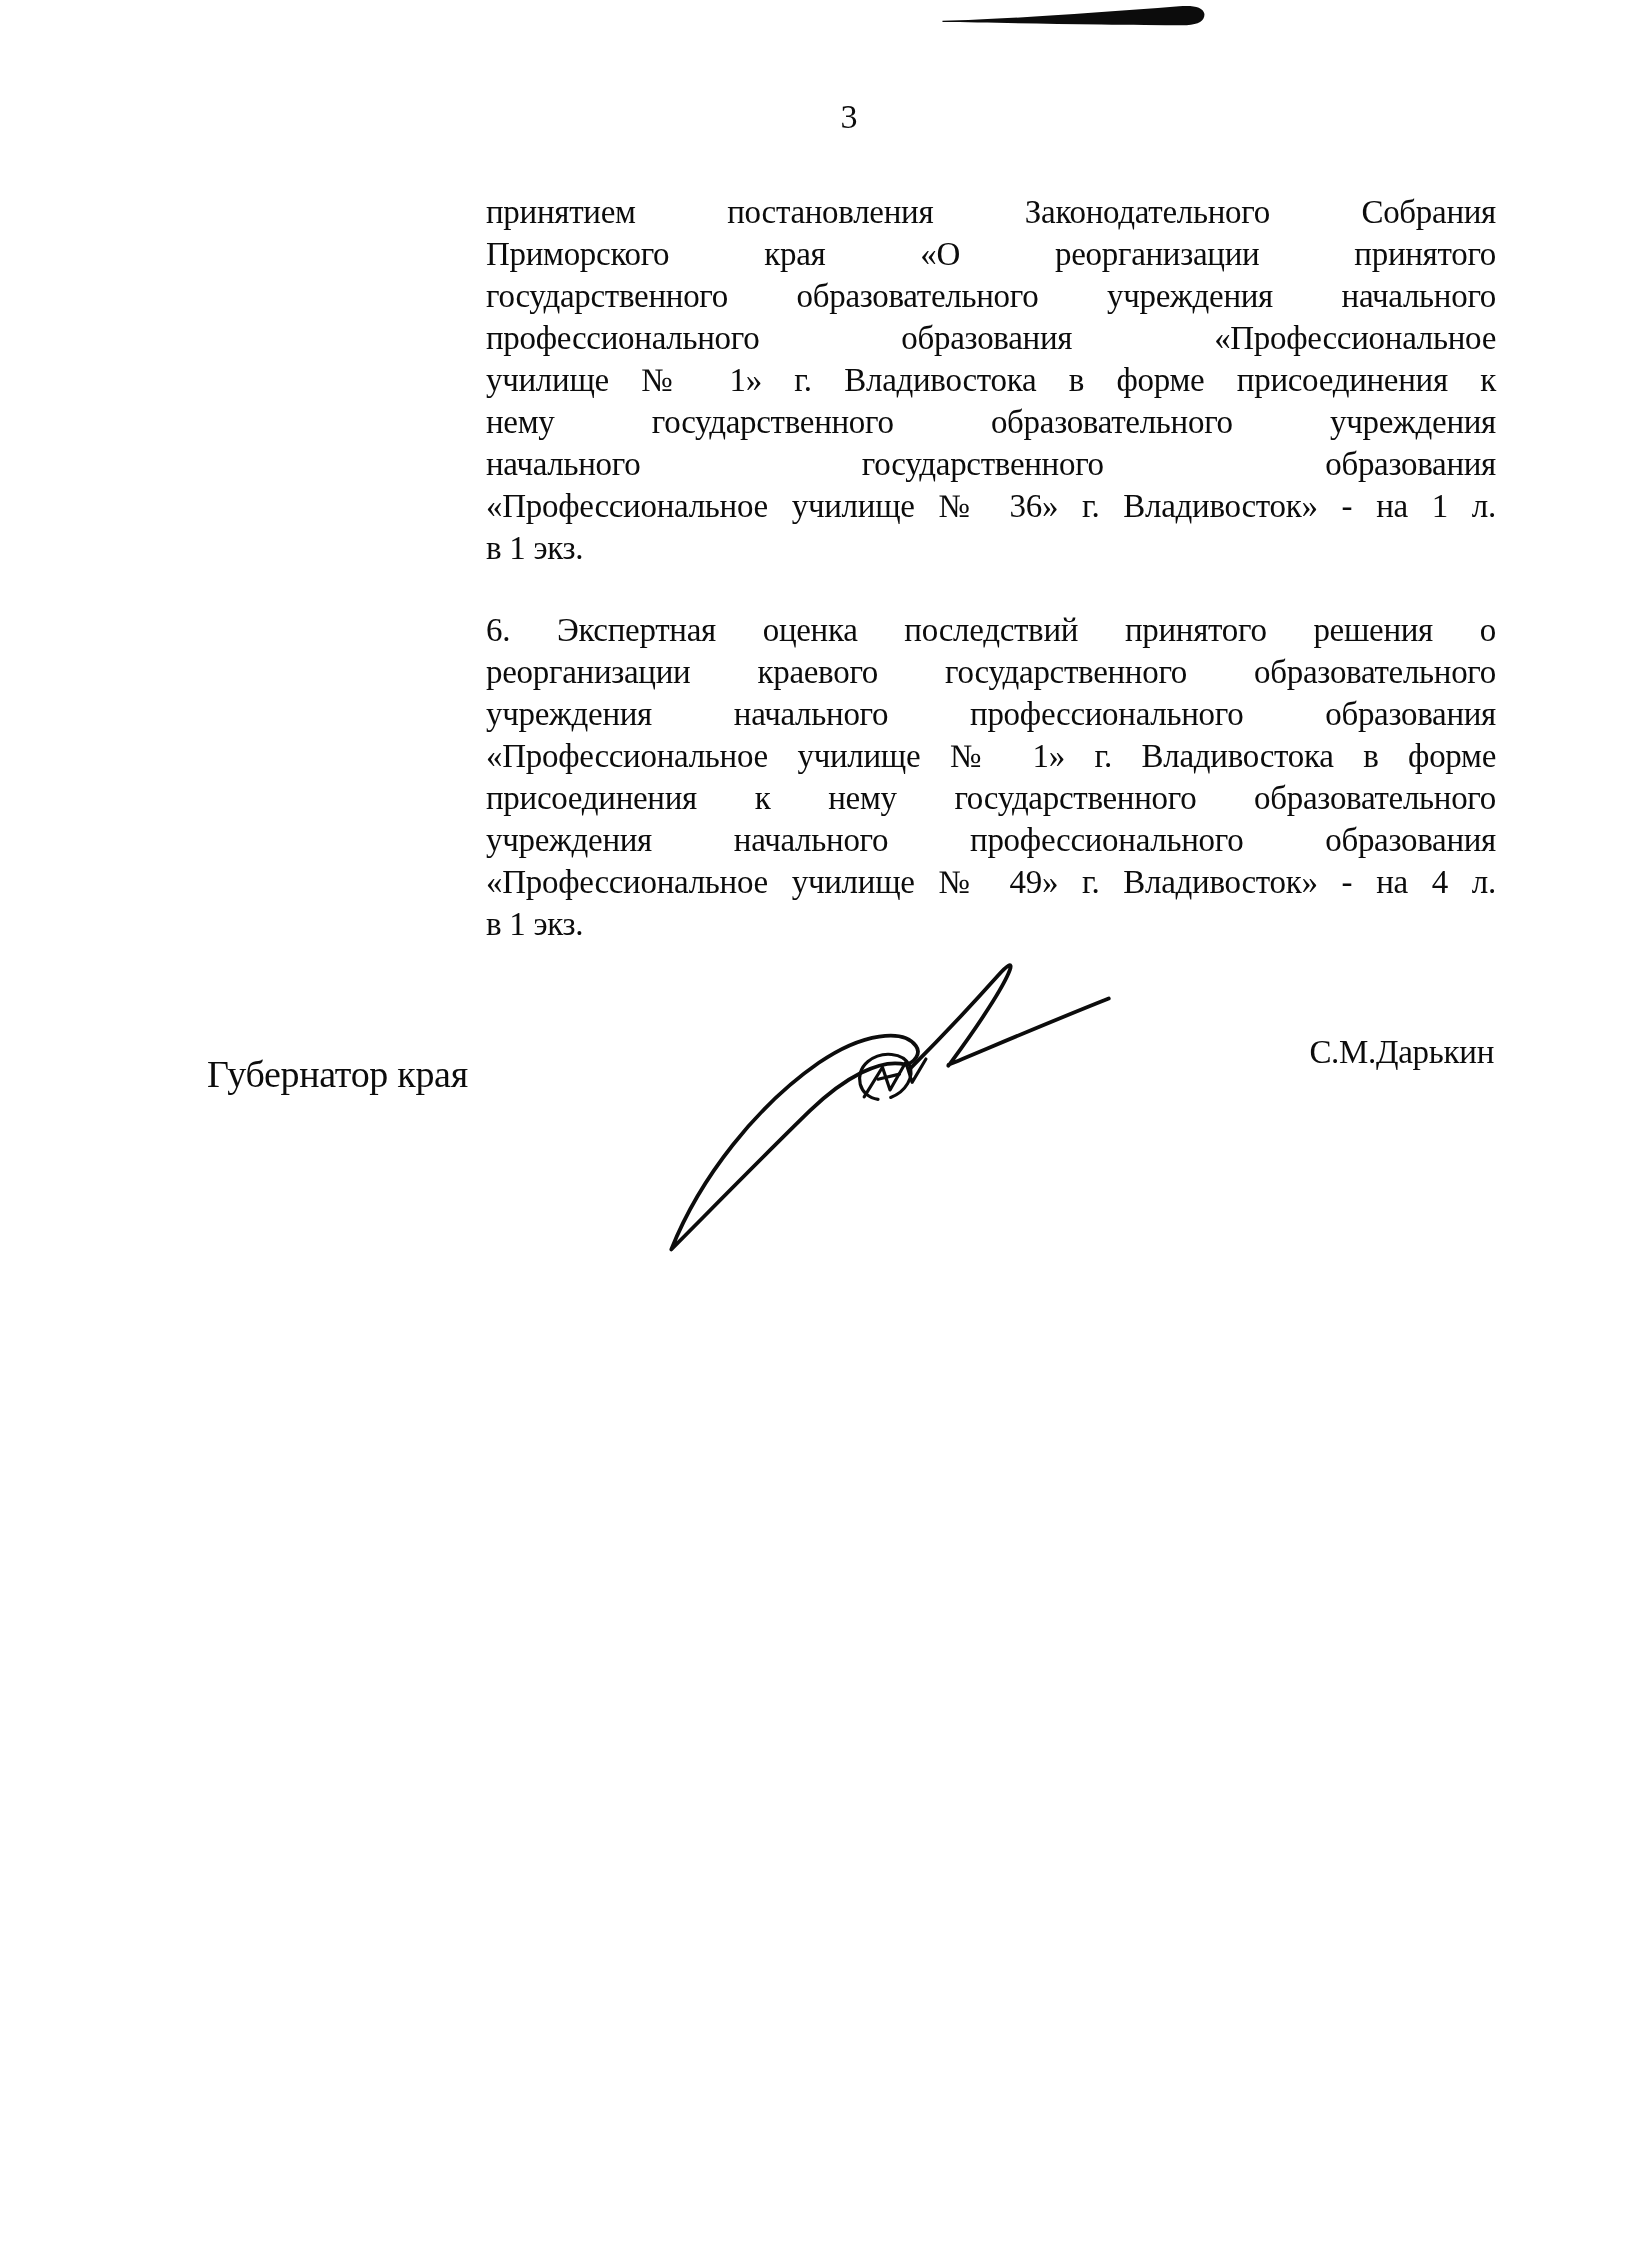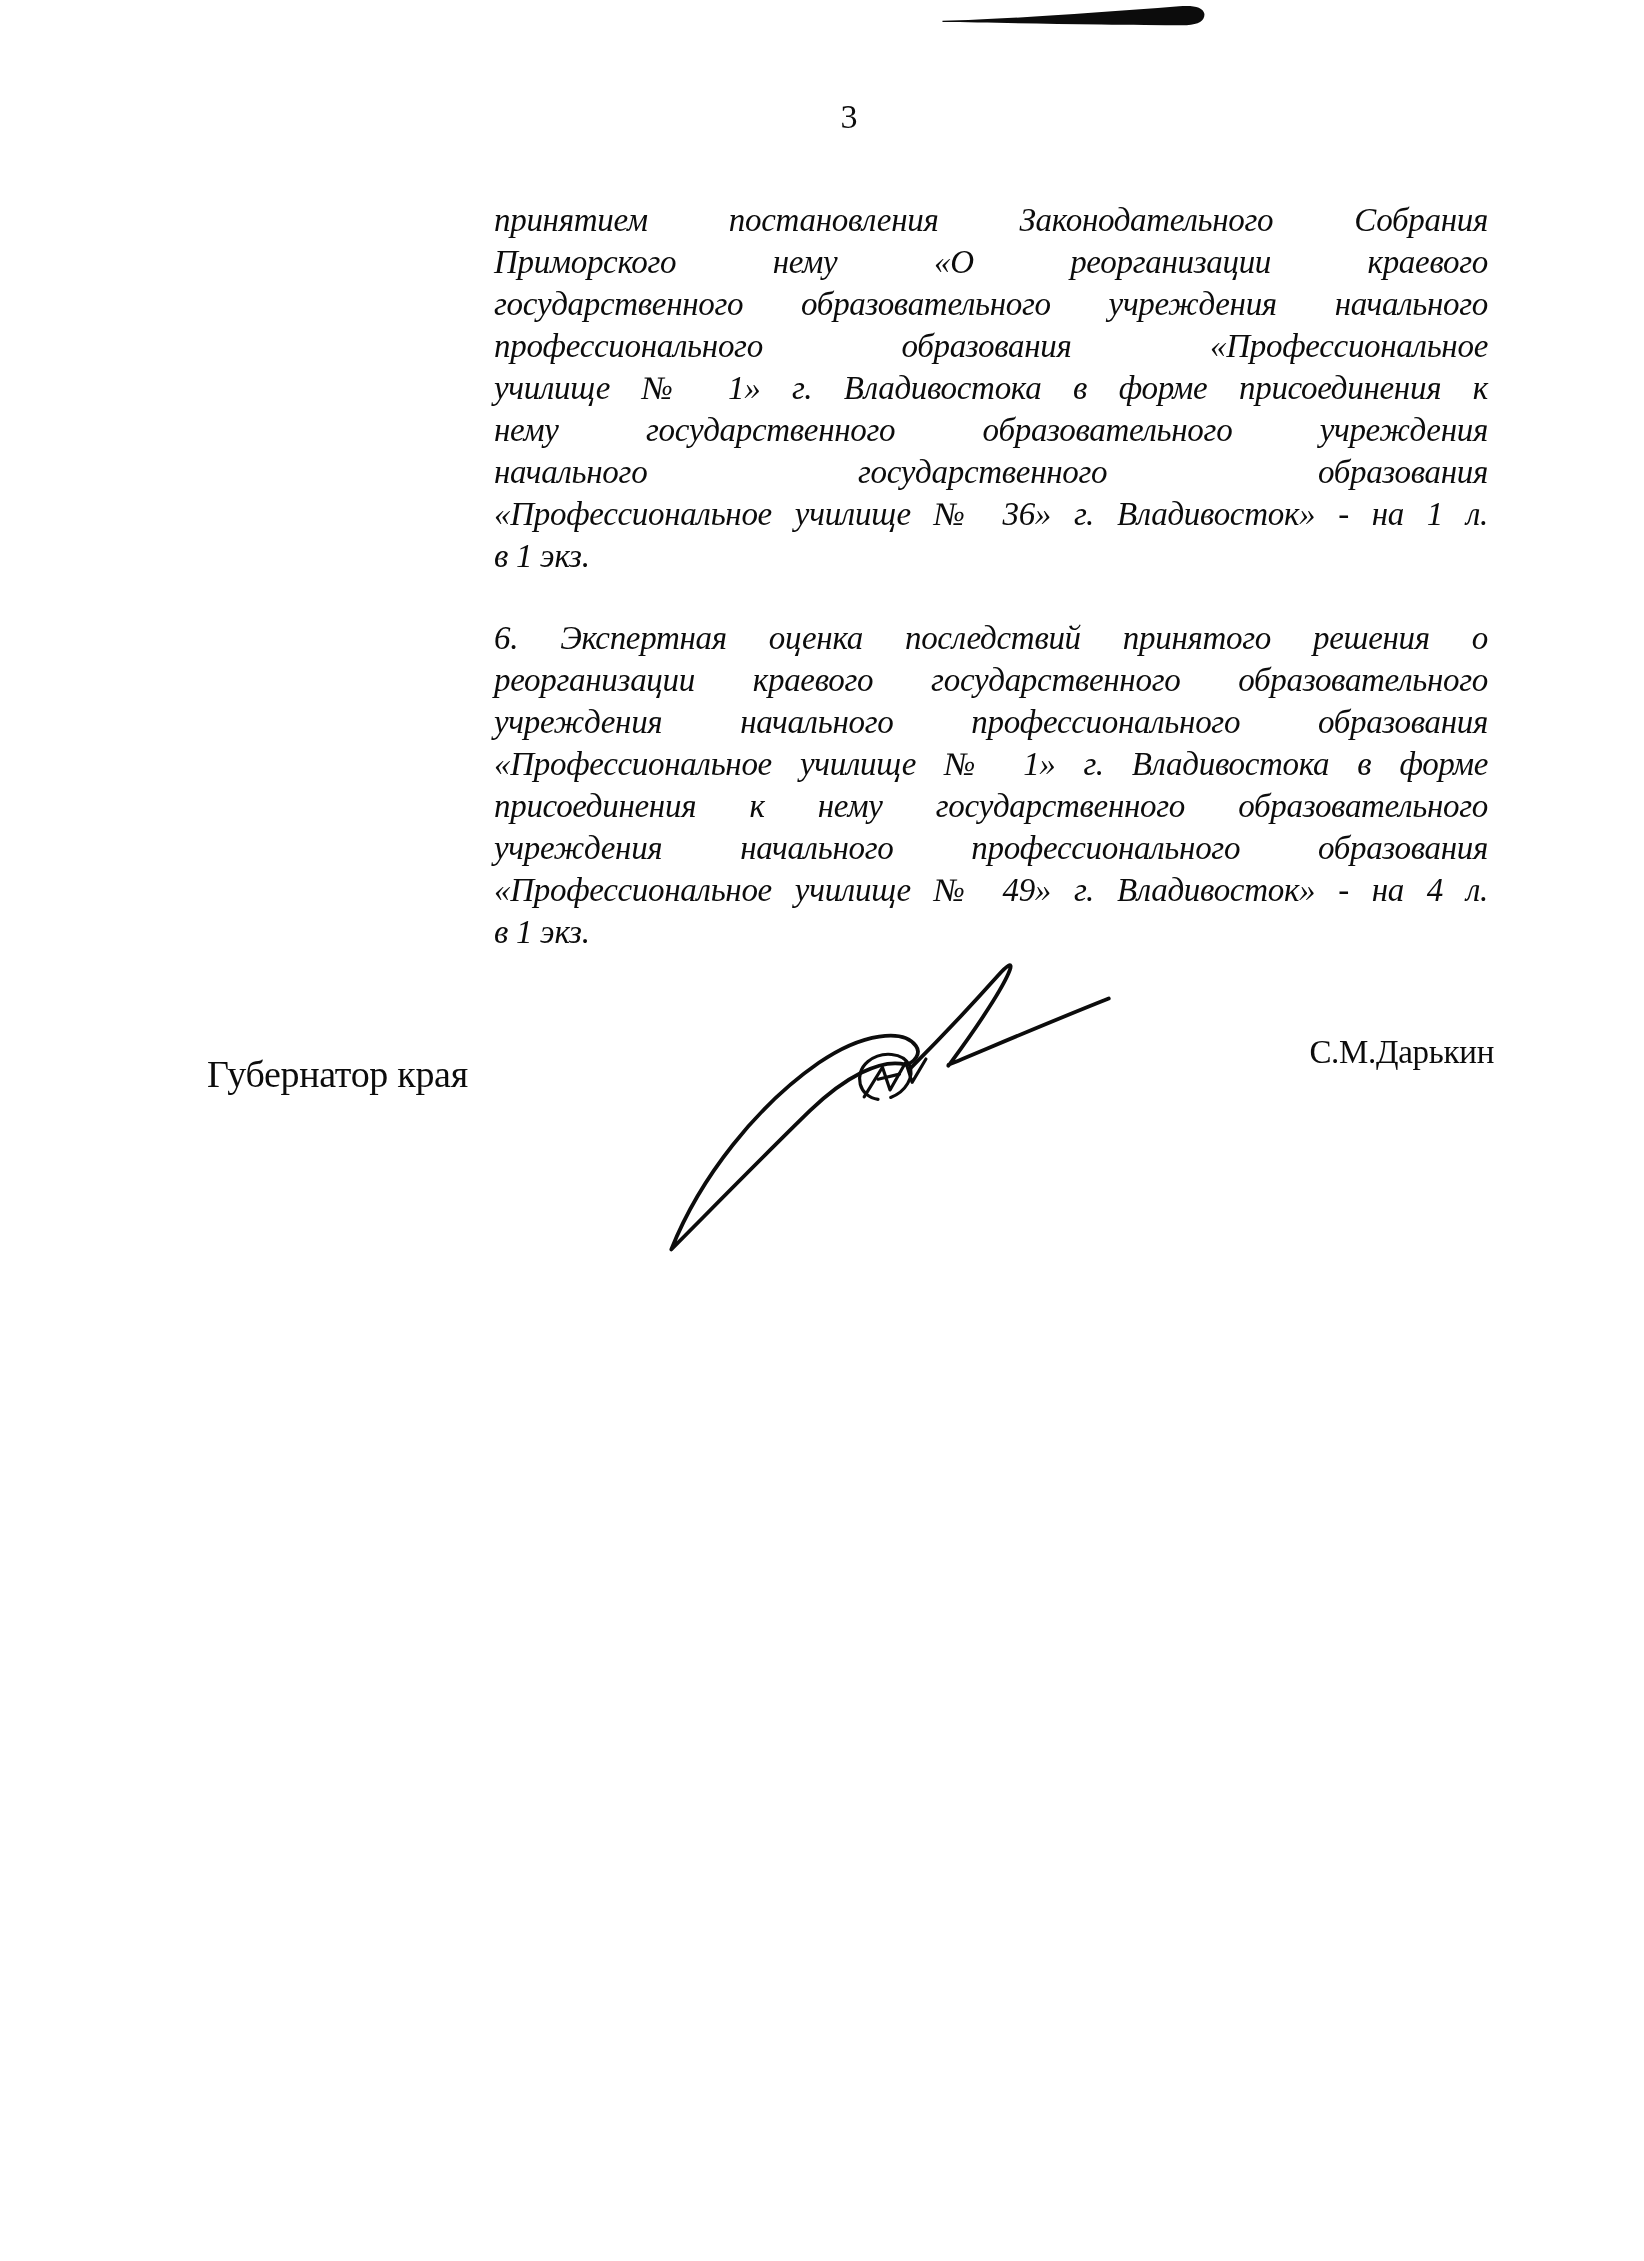--- a/index.html
+++ b/index.html
@@ -34,21 +34,21 @@
     line-height: 42px;
   }
   .content {
     position: absolute;
     left: 486px;
     top: 191px;
     width: 1010px;
     font-size: 33px;
     letter-spacing: -0.3px;
   }
-  .paragraph { margin: 8px; font-style: italic; }
+  .paragraph { margin: 0; }
   .paragraph + .paragraph { margin-top: 40px; }
   .line {
     line-height: 42px;
     text-align: justify;
     text-align-last: justify;
     text-justify: inter-word;
   }
   .line-last {
     text-align: center;
     text-align-last: left;
@@ -86,21 +86,21 @@
 
   <svg class="scan-streak" viewBox="0 0 450 50" xmlns="http://www.w3.org/2000/svg" aria-hidden="true">
     <path d="M 15 31 C 110 29 250 19 390 8 C 412 6 428 9 430 20 C 431 30 422 37 402 38 C 272 38 112 34 15 33 Z" fill="#0c0c0c" stroke="none"></path>
   </svg>
 
   <div class="page-number">3</div>
 
   <div class="content">
     <div class="paragraph">
         <div class="line">принятием постановления Законодательного Собрания</div>
-        <div class="line">Приморского нему «О реорганизации краевого</div>
+        <div class="line">Приморского края «О реорганизации принятого</div>
         <div class="line">государственного образовательного учреждения начального</div>
         <div class="line">профессионального образования «Профессиональное</div>
         <div class="line">училище № 1» г. Владивостока в форме присоединения к</div>
         <div class="line">нему государственного образовательного учреждения</div>
         <div class="line">начального государственного образования</div>
         <div class="line">«Профессиональное училище № 36» г. Владивосток» - на 1 л.</div>
         <div class="line line-last">в 1 экз.</div>
       </div>
     <div class="paragraph">
         <div class="line">6. Экспертная оценка последствий принятого решения о</div>

